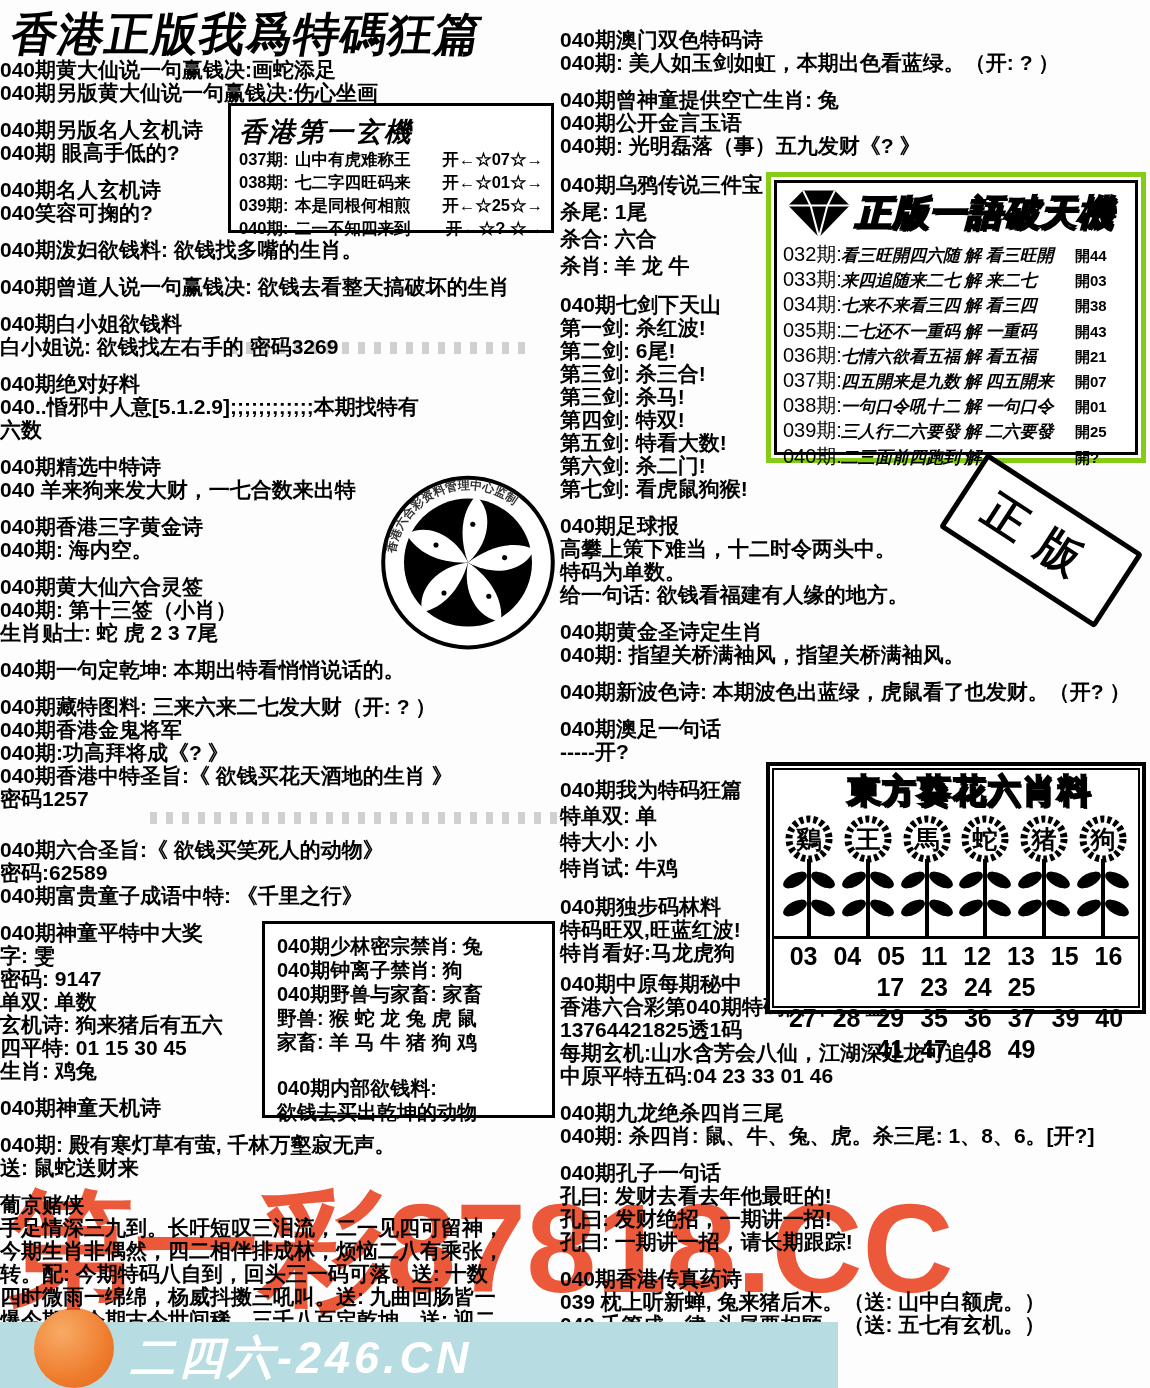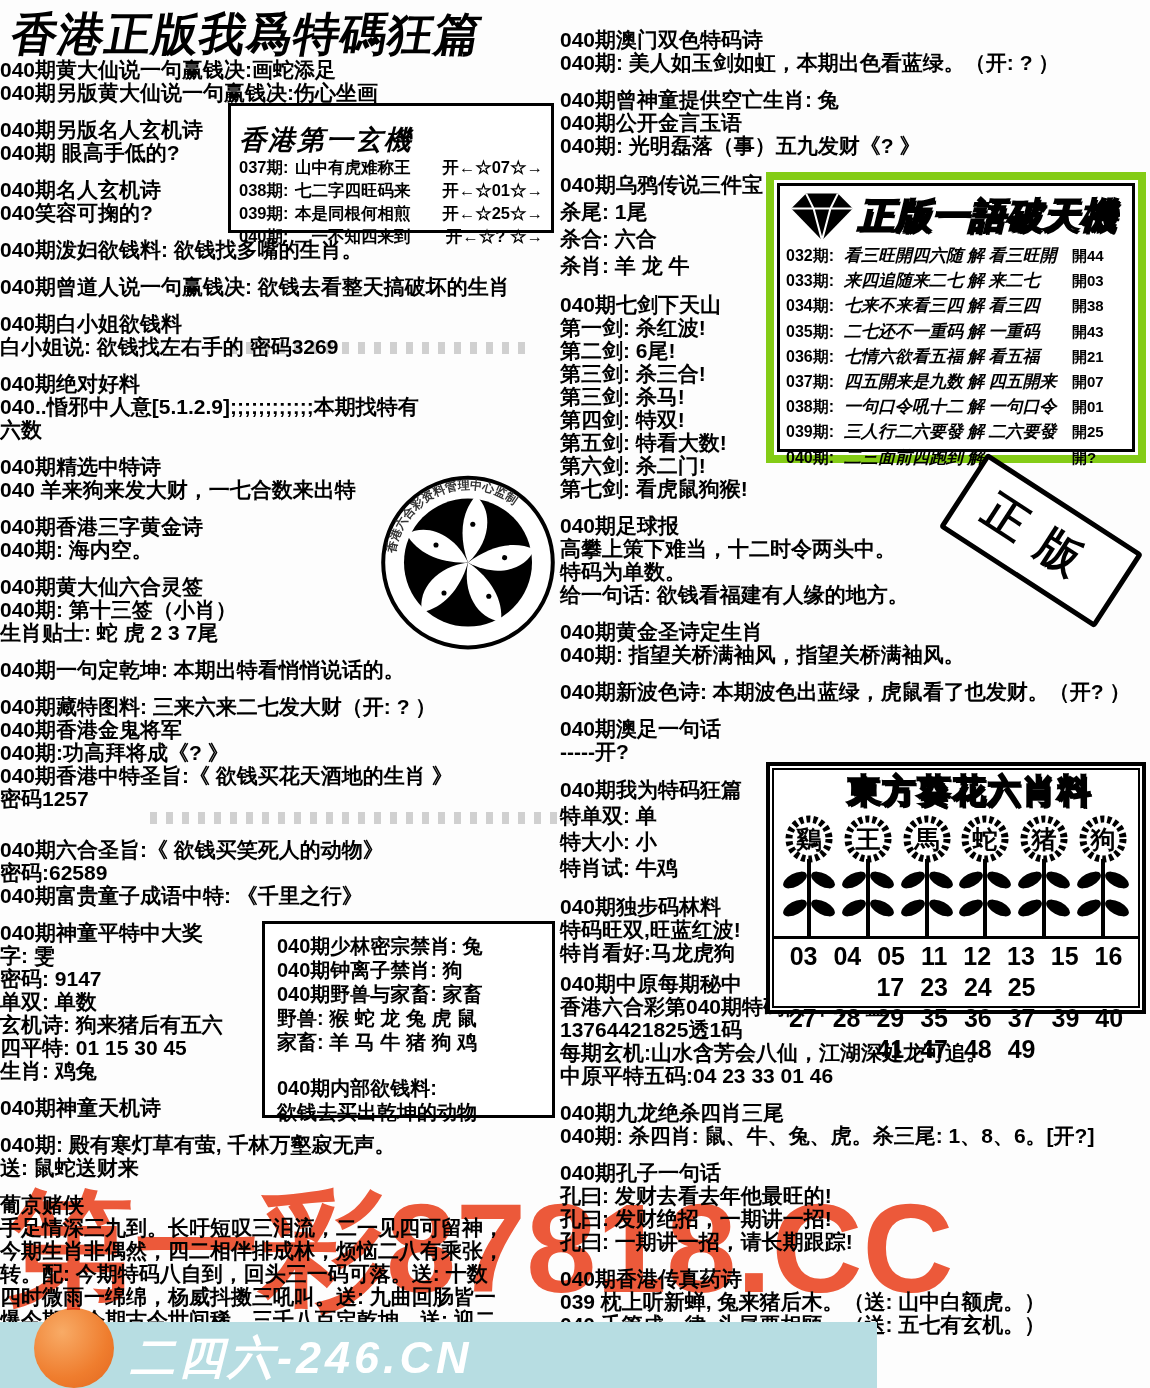--- a/index.html
+++ b/index.html
@@ -8,35 +8,35 @@
   .ln{font-size:21px;line-height:23px;font-weight:700;white-space:nowrap;}
   .sec{margin-bottom:14px;}
   .left-col{position:absolute;left:0;top:58px;width:548px;z-index:2;}
   .mid-col{position:absolute;left:560px;top:28px;width:588px;z-index:2;}
   .mid-col .sec{margin-bottom:14px;}
   .page-title{position:absolute;left:12px;top:4px;font-size:46px;font-weight:900;
         transform:skewX(-10deg);letter-spacing:1px;white-space:nowrap;z-index:3;}
   .mt20{margin-top:28px;}
   
   .xuanji{position:absolute;left:228px;top:103px;width:326px;height:130px;border:3px solid #000;
-        background:#fff;z-index:5;padding:18px 8px;box-sizing:border-box;}
+        background:#fff;z-index:5;padding:10px 8px;box-sizing:border-box;}
   .xuanji-title{font-size:27px;font-weight:900;font-style:italic;letter-spacing:2px;line-height:32px;}
   .xj-row{display:flex;align-items:baseline;font-size:16.5px;font-weight:800;line-height:23px;white-space:nowrap;}
   .xj-p{width:56px;}
   .xj-t{flex:1;}
   .xj-k{width:118px;text-align:right;}
   
-  .tianji{position:absolute;left:766px;top:172px;width:380px;height:291px;border:8px solid #84cc16;
+  .tianji{position:absolute;left:766px;top:172px;width:380px;height:291px;border:5px solid #84cc16;
         background:#fff;z-index:5;padding:3px;box-sizing:border-box;}
   .tj-inner{border:3px solid #000;height:100%;box-sizing:border-box;padding:2px 8px 0 6px;}
   .tj-head{display:flex;align-items:center;height:56px;}
   .tj-title{font-family:"Liberation Serif",serif;font-size:36px;font-weight:900;font-style:italic;
         color:#fff;-webkit-text-stroke:2px #000;text-shadow:2px 2px 0 #000;letter-spacing:1px;white-space:nowrap;}
   .tj-row{display:flex;align-items:baseline;height:25.2px;white-space:nowrap;}
-  .tj-p{width:58px;font-size:16px;font-weight:700;}
+  .tj-p{width:58px;font-size:20px;font-weight:400;}
   .tj-t{flex:1;font-family:"Liberation Serif",serif;font-style:italic;font-weight:700;font-size:17px;}
   .tj-k{width:52px;font-size:15px;font-weight:800;text-align:left;}
   
   .stamp{position:absolute;left:948px;top:496px;transform:rotate(33deg);border:5px solid #000;
         border-radius:4px;padding:10px 24px;font-size:44px;font-weight:900;letter-spacing:20px;
         background:#fff;z-index:6;white-space:nowrap;}
   
   .shaolin{position:absolute;left:262px;top:921px;width:293px;height:197px;border:3px solid #000;
         background:#fff;z-index:5;padding:10px 6px 4px 12px;box-sizing:border-box;}
   .shaolin .ln{font-size:20px;line-height:24px;}
@@ -399,20 +399,20 @@
         <ellipse cx="41" cy="68" rx="13" ry="6.5" transform="rotate(28 41 68)"></ellipse>
         <ellipse cx="13" cy="96" rx="13" ry="6.5" transform="rotate(-28 13 96)"></ellipse>
         <ellipse cx="41" cy="96" rx="13" ry="6.5" transform="rotate(28 41 96)"></ellipse>
       </g>
     </symbol>
   </svg>
 
   <div class="noise" style="left:230px;top:342px;width:300px;"></div>
   <div class="noise" style="left:150px;top:812px;width:420px;"></div>
 
-  <div class="banner" style="background: rgb(183, 221, 226); padding-left: 39px;">
+  <div class="banner" style="background: rgb(183, 221, 226);">
     <div class="ball"></div>
     <div class="site">二四六-246.CN</div>
   </div>
 
   <div class="wm" style="color: rgb(238, 90, 58);">第一彩87818.CC</div>
 
 </div>
 
 </body></html>

